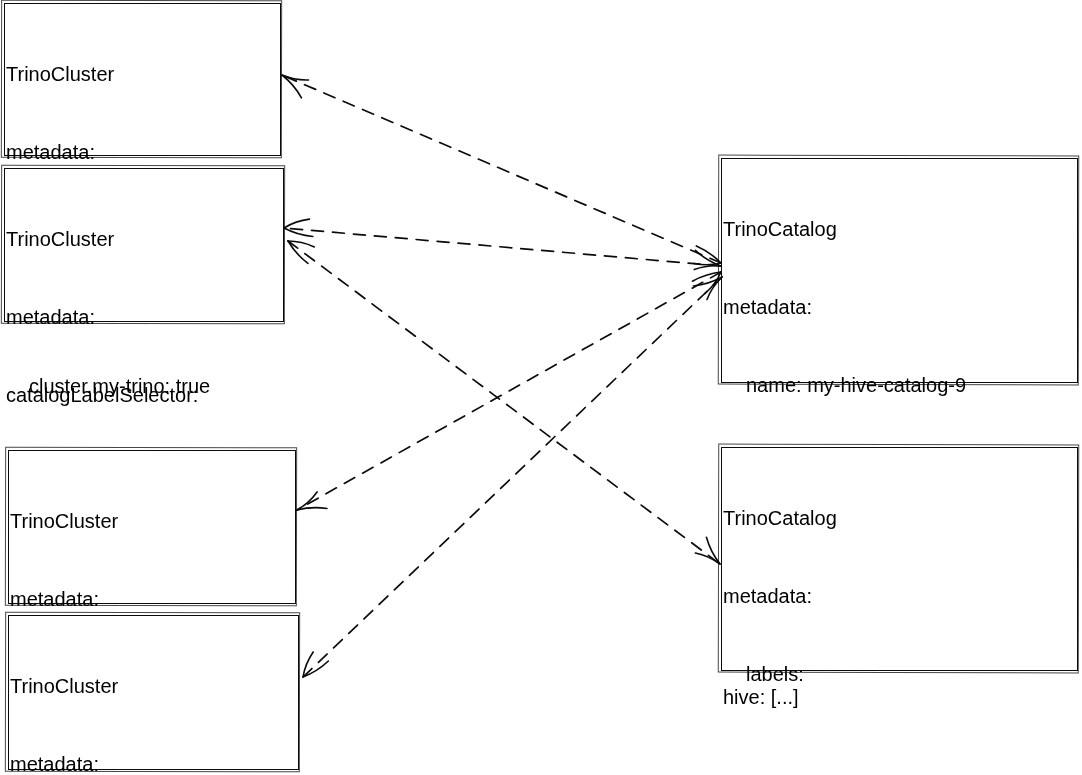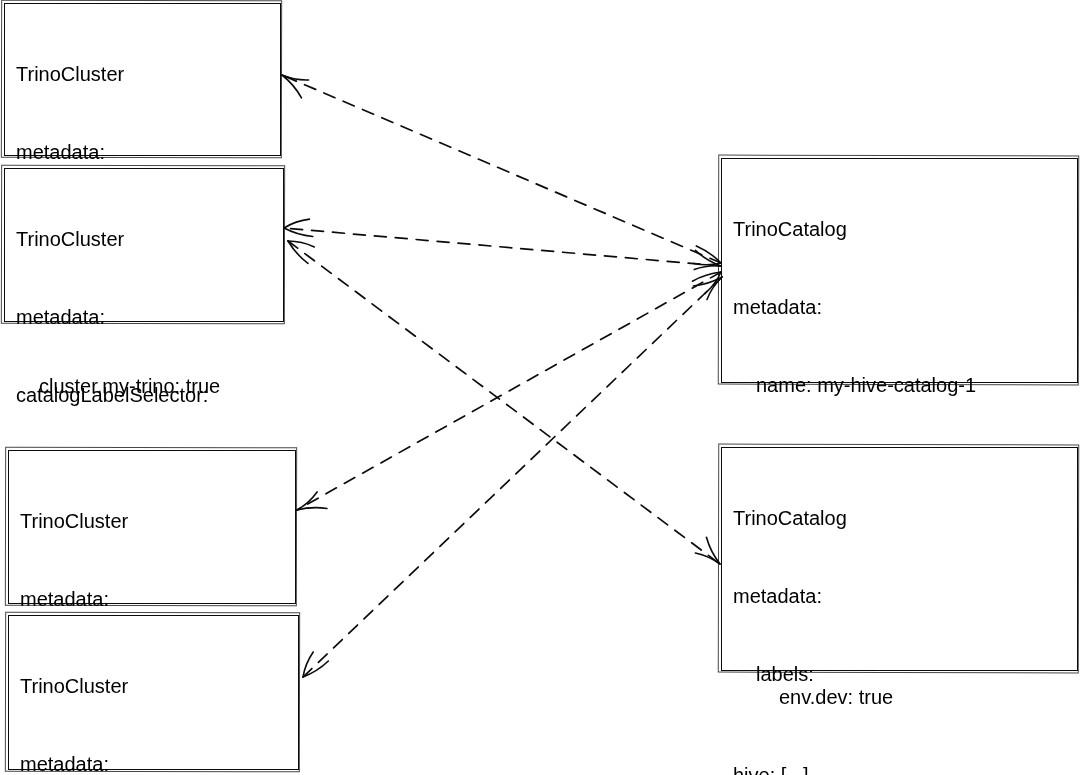--- a/index.html
+++ b/index.html
@@ -5,21 +5,21 @@
 <style>
   html,body{margin:0;padding:0;background:#ffffff;}
   body{width:1082px;height:775px;font-family:"Liberation Sans",sans-serif;}
   .canvas{position:relative;width:1082px;height:775px;background:#ffffff;overflow:hidden;}
 
   .node{
     position:absolute;
     box-sizing:border-box;
     background:#ffffff;
     border:1.6px solid #0b0b0b;
-    padding:5px 11px;
+    padding:5px 1px;
     font-size:20px;
     line-height:26px;
     color:#000000;
     white-space:pre;
   }
   
   .node::after{
     content:"";
     position:absolute;
     inset:-4px -2px -3px -4px;
@@ -72,25 +72,24 @@
     <div class="ln i0">TrinoCluster</div>
     <div class="ln i0">metadata:</div>
     
     
     
   </div>
 
   <div class="node" id="node-trino-catalog-1">
     <div class="ln i0">TrinoCatalog</div>
     <div class="ln i0">metadata:</div>
-    <div class="ln i1">name: my-hive-catalog-1</div>
+    <div class="ln i1">name: my-hive-catalog-9</div>
     <div class="ln i1">labels:</div>
     <div class="ln i2">cluster.my-trino: true</div>
     <div class="ln i2">cluster.my-trino-2: true</div>
-    <div class="ln i2">env.dev: true</div>
     <div class="ln i0">hive: [...]</div>
   </div>
 
   <div class="node" id="node-trino-catalog-2">
     <div class="ln i0">TrinoCatalog</div>
     <div class="ln i0">metadata:</div>
     <div class="ln i1">labels:</div>
     
     
   </div>

